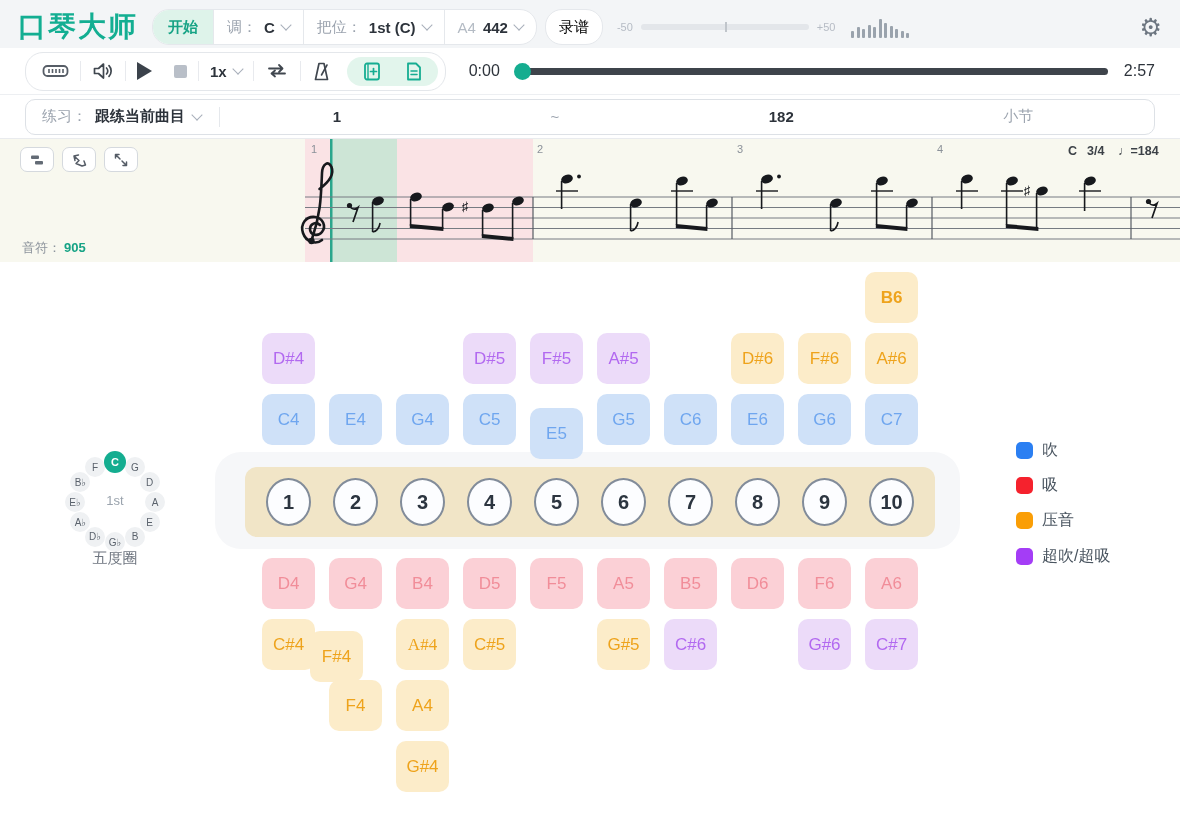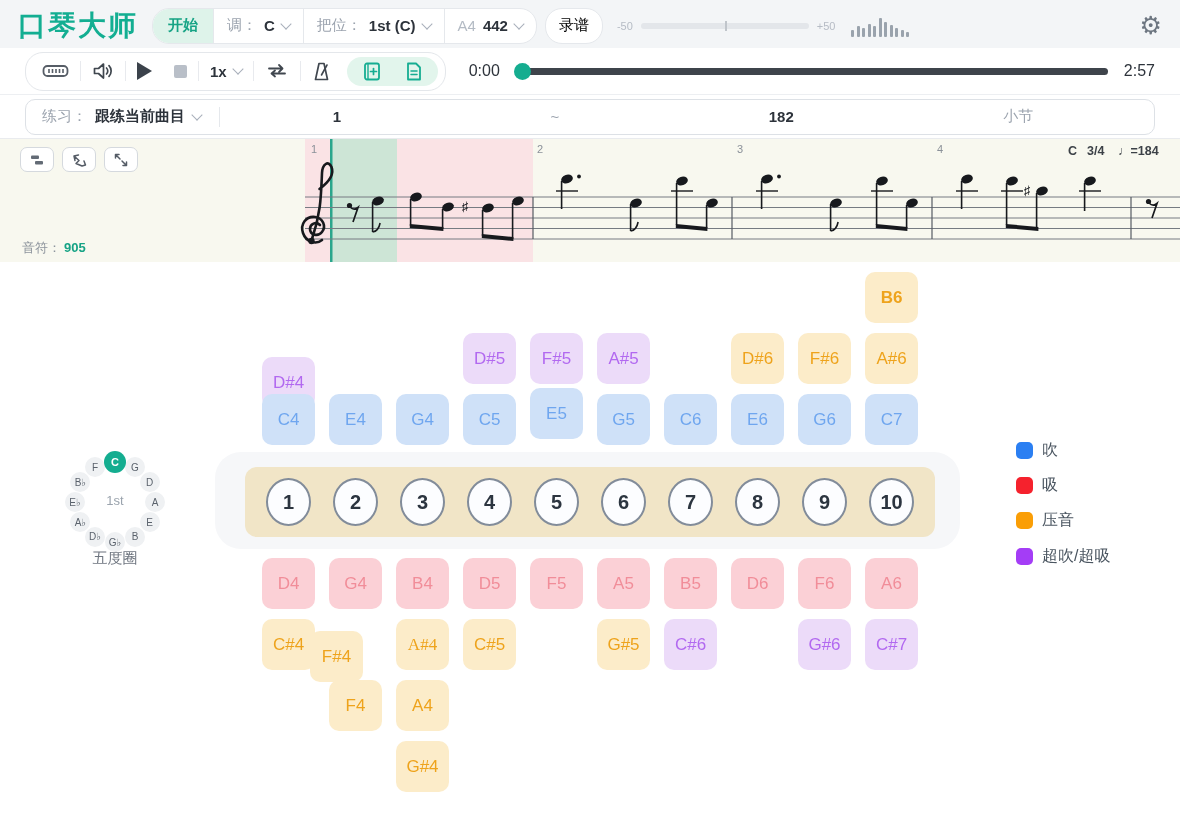--- a/index.html
+++ b/index.html
@@ -1,20 +1,20 @@
 <!DOCTYPE html>
 <html><head>
 <meta charset="utf-8">
 <style>
   body{margin:0;background:#fff;}
   .app{position:relative;width:1180px;height:820px;background:#fff;overflow:hidden;
        font-family:"Liberation Sans",sans-serif;-webkit-font-smoothing:antialiased;}
   
   .topbar{position:absolute;top:0;left:0;right:0;height:56px;background:#f3f5f7;
-          border-bottom:5px solid #a21caf;display:flex;align-items:center;padding:0 18px;box-sizing:border-box;}
+          border-bottom:2px solid #a21caf;display:flex;align-items:center;padding:0 18px;box-sizing:border-box;}
   .logo{font-size:28px;font-weight:800;color:#13ae92;letter-spacing:2px;margin-right:14px;white-space:nowrap;}
   .pill{display:flex;align-items:center;height:34px;background:#fff;border:1px solid #e5e8ec;border-radius:17px;overflow:hidden;}
   .start{height:100%;display:flex;align-items:center;padding:0 15px;background:#def3ea;color:#16a385;
          font-size:15px;font-weight:600;border-right:1px solid #e5e8ec;cursor:pointer;}
   .seg{display:flex;align-items:center;gap:7px;padding:0 13px;height:100%;border-right:1px solid #e5e8ec;cursor:pointer;}
   .seg.last{border-right:none;}
   .lbl{color:#9ba3ae;font-size:15px;}
   .lbl2{color:#b4bbc4;font-size:15px;}
   .val{color:#2d333b;font-size:15px;font-weight:700;}
   .chev{width:7px;height:7px;border-right:1.7px solid #a8afba;border-bottom:1.7px solid #a8afba;
@@ -357,32 +357,32 @@
     </div>
     <div class="notecount"><span>音符：</span><b>905</b></div>
   </div>
 
   <div class="main">
     <div class="harpbody"></div>
     <div class="harpcomb"></div>
     <div class="ccenter">1st</div>
     <div class="ccaption">五度圈</div>
   <div class="cell bend" style="left: 865px; top: 10px; font-weight: bold;">B6</div>
-      <div class="cell over" style="left: 262px; top: 71px; margin-top: 24px;">D#4</div>
+      <div class="cell over" style="left: 262px; top: 71px;">D#4</div>
       <div class="cell over" style="left: 463px; top: 71px;">D#5</div>
       <div class="cell over" style="left: 530px; top: 71px;">F#5</div>
       <div class="cell over" style="left: 597px; top: 71px;">A#5</div>
       <div class="cell bend" style="left: 731px; top: 71px;">D#6</div>
       <div class="cell bend" style="left: 798px; top: 71px;">F#6</div>
       <div class="cell bend" style="left: 865px; top: 71px;">A#6</div>
       <div class="cell blow" style="left: 262px; top: 132px;">C4</div>
       <div class="cell blow" style="left: 329px; top: 132px;">E4</div>
       <div class="cell blow" style="left: 396px; top: 132px;">G4</div>
       <div class="cell blow" style="left: 463px; top: 132px;">C5</div>
-      <div class="cell blow" style="left: 530px; top: 126px; text-align: right;">E5</div>
+      <div class="cell blow" style="left: 530px; top: 146px; text-align: right;">E5</div>
       <div class="cell blow" style="left: 597px; top: 132px;">G5</div>
       <div class="cell blow" style="left: 664px; top: 132px;">C6</div>
       <div class="cell blow" style="left: 731px; top: 132px;">E6</div>
       <div class="cell blow" style="left: 798px; top: 132px;">G6</div>
       <div class="cell blow" style="left: 865px; top: 132px;">C7</div>
       <div class="cell draw" style="left: 262px; top: 296px;">D4</div>
       <div class="cell draw" style="left: 329px; top: 296px;">G4</div>
       <div class="cell draw" style="left: 396px; top: 296px;">B4</div>
       <div class="cell draw" style="left: 463px; top: 296px;">D5</div>
       <div class="cell draw" style="left: 530px; top: 296px;">F5</div>

